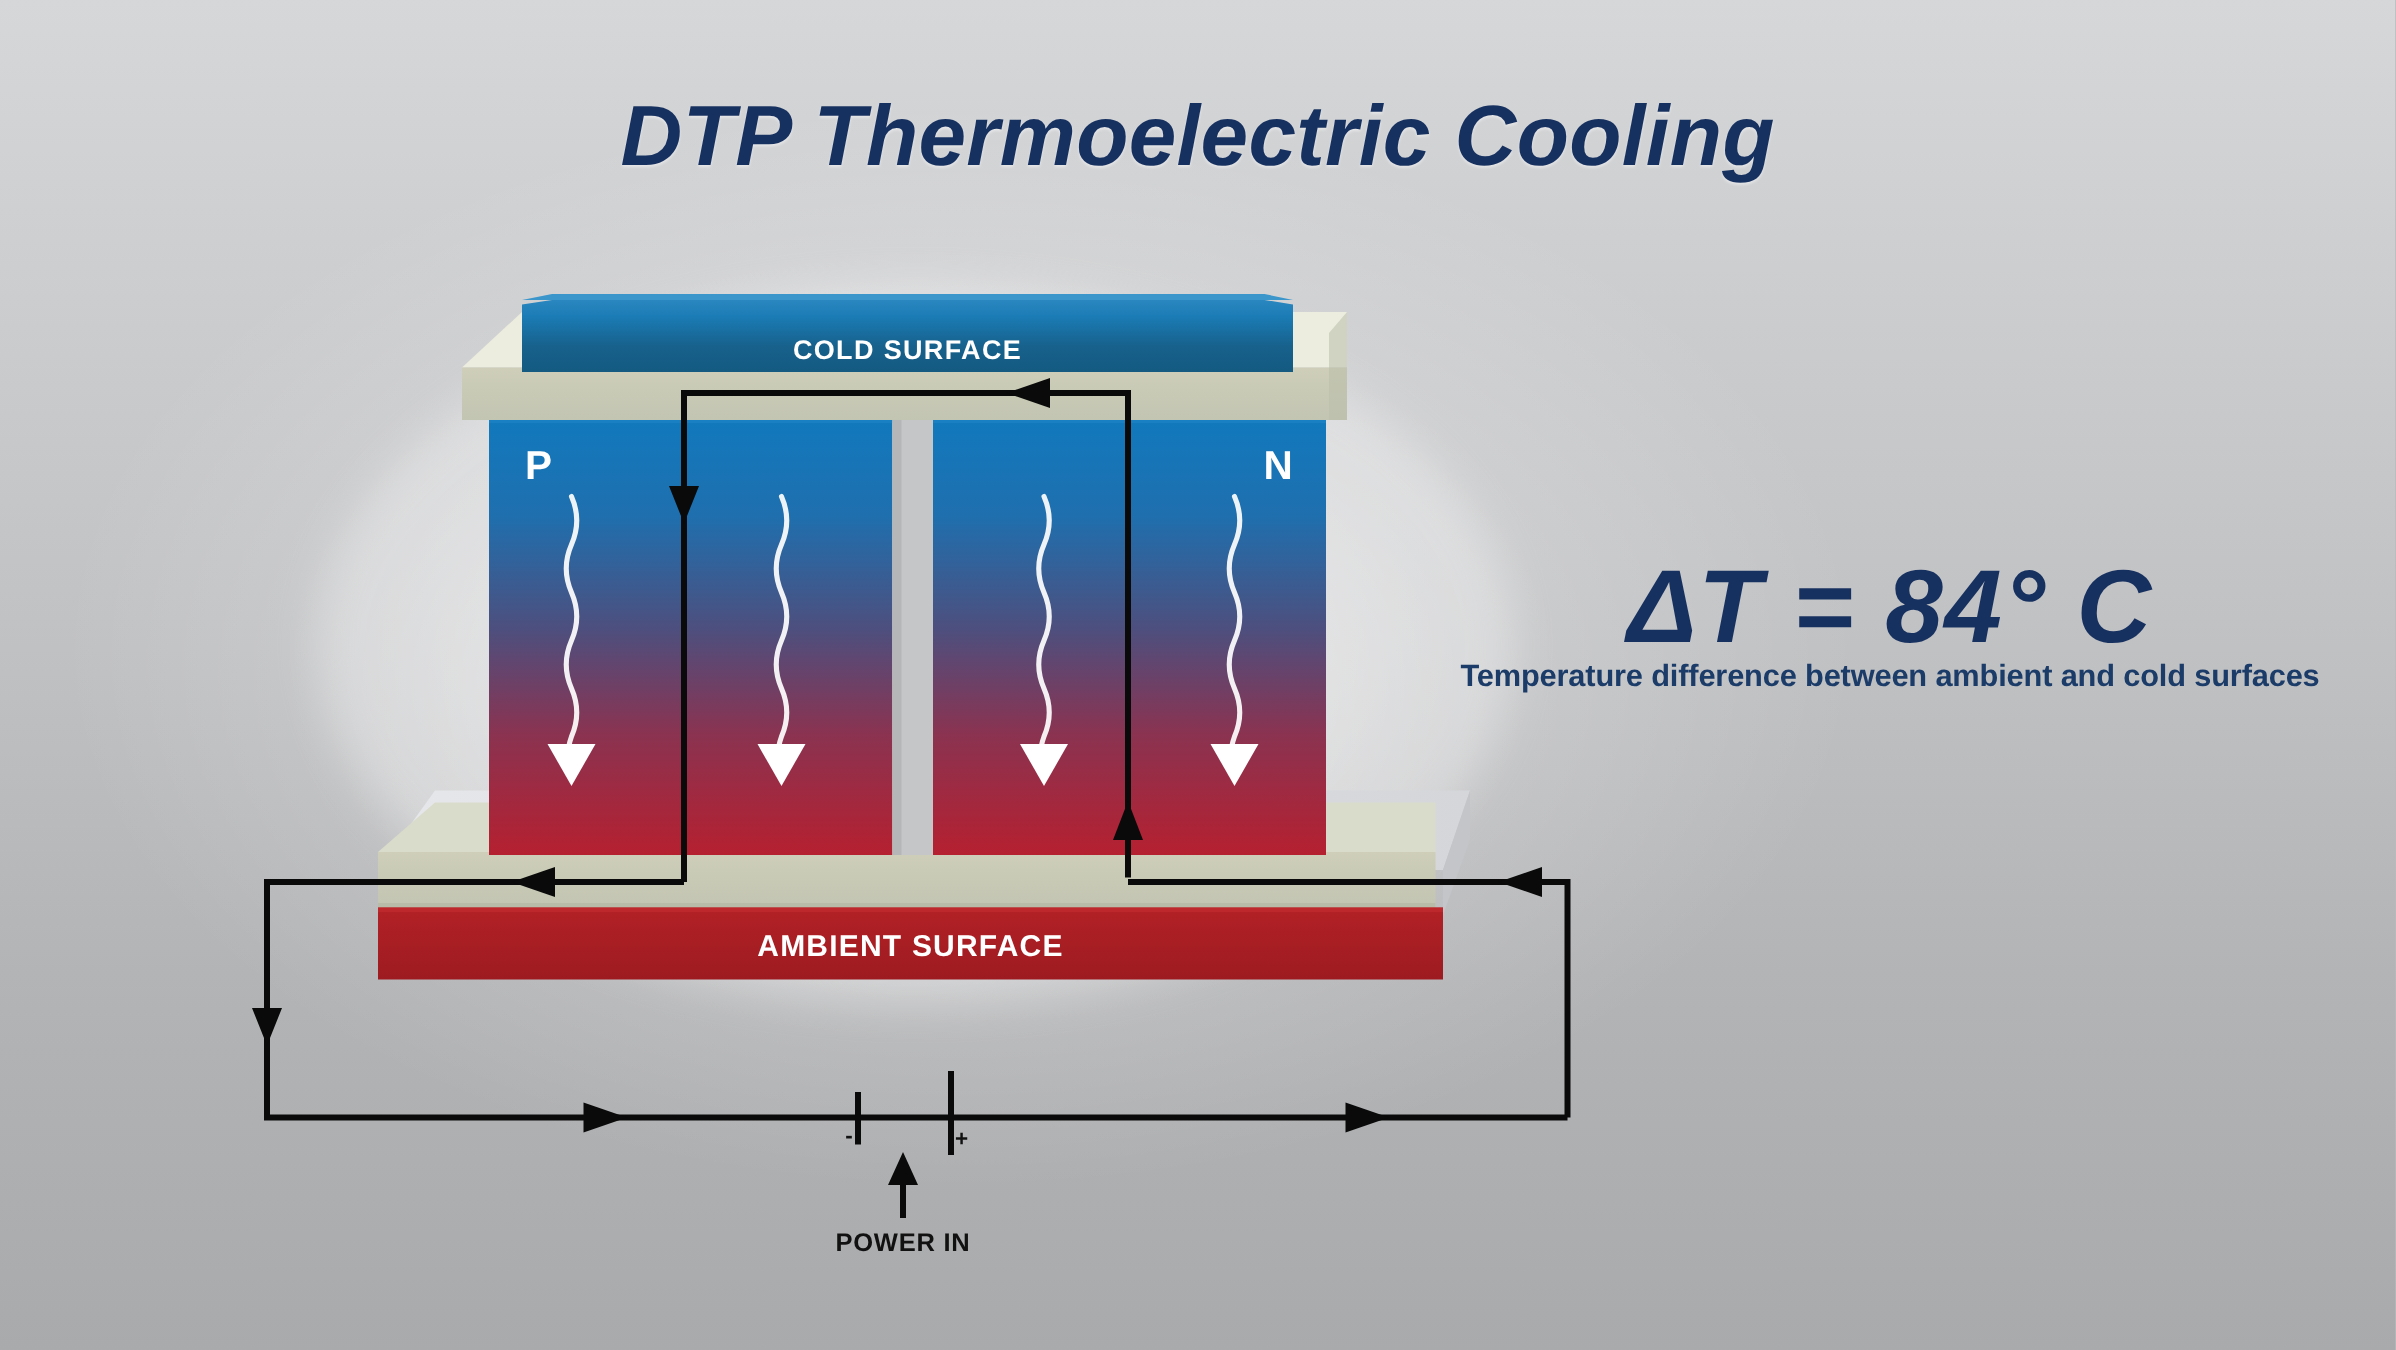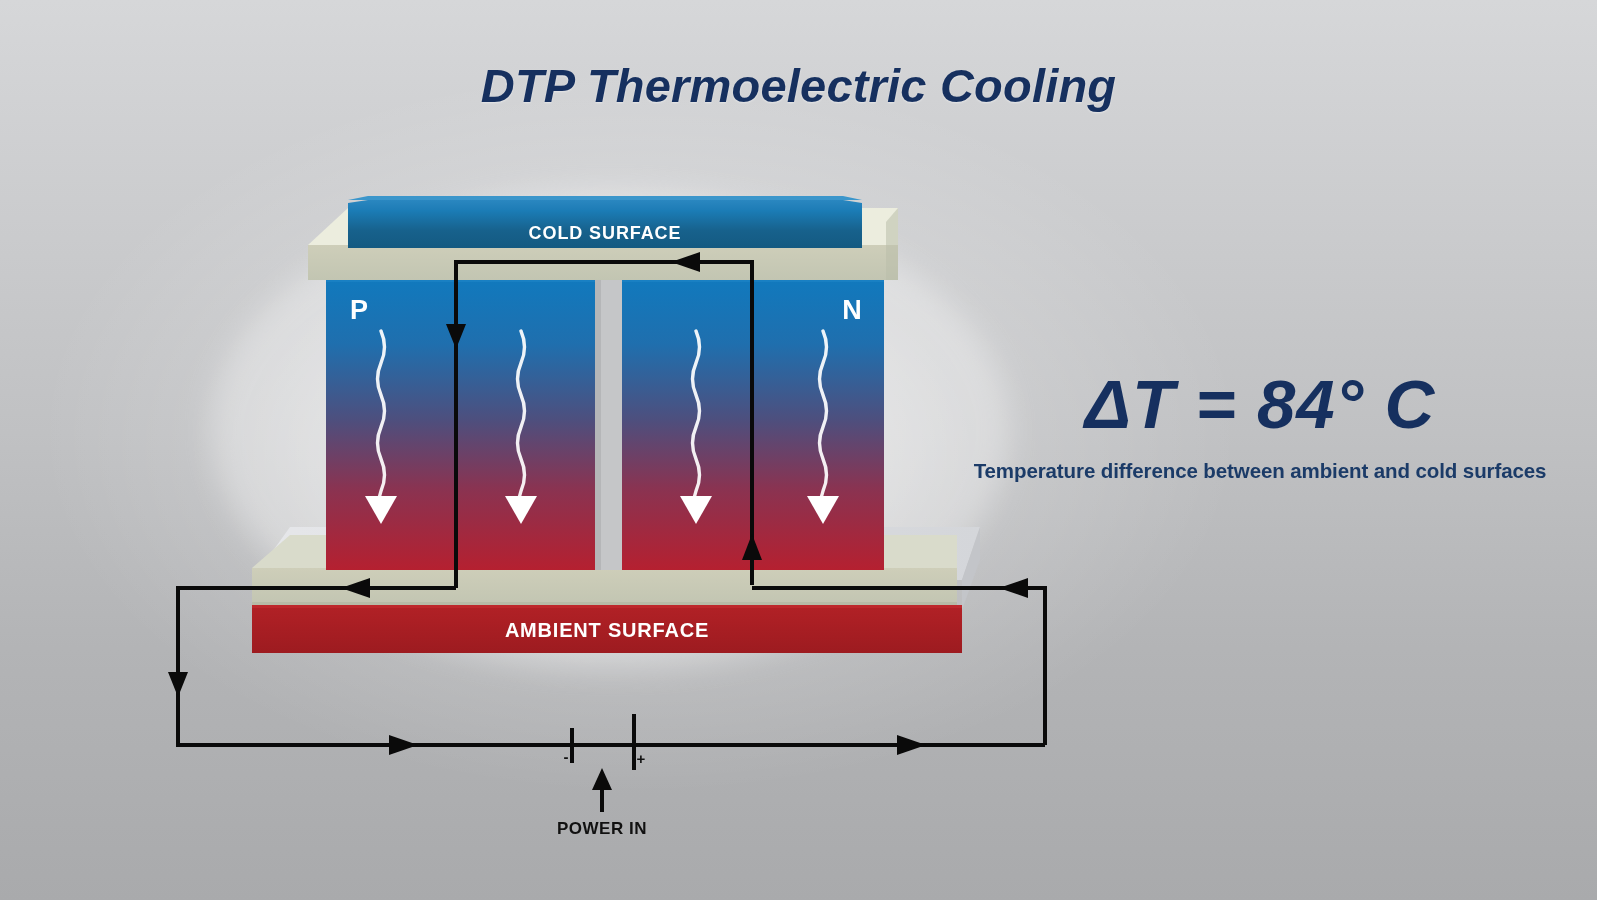--- a/index.html
+++ b/index.html
@@ -22,21 +22,21 @@
     position:absolute; inset:0;
     background: radial-gradient(ellipse 860px 520px at 640px 430px, rgba(255,255,255,0.40) 0%, rgba(255,255,255,0) 70%);
     pointer-events:none;
   }
   svg.diagram { position:absolute; left:0; top:0; }
   .ttl {
     position: absolute;
     left: 0; right: 0;
     top: 58px;
     text-align: center;
-    font-size: 47px;
+    font-size: 57px;
     font-weight: bold;
     font-style: italic;
     color: #16305f;
     letter-spacing: 0.2px;
     text-shadow: 0 1px 2px rgba(255,255,255,0.45);
   }
   .dt-wrap {
     position: absolute;
     left: 950px;
     top: 370px;
@@ -45,21 +45,20 @@
   }
   .dt-val {
     font-size: 69px;
     font-weight: bold;
     font-style: italic;
     color: #16305f;
     line-height: 1.0;
     letter-spacing: 1px;
   }
   .dt-cap {
-    margin-top: 20px;
     font-size: 20.5px;
     font-weight: bold;
     color: #1b3b68;
     letter-spacing: -0.1px;
   }
   .svglabel { font-family: "Liberation Sans", sans-serif; }
 </style>
 </head>
 <body>
 

